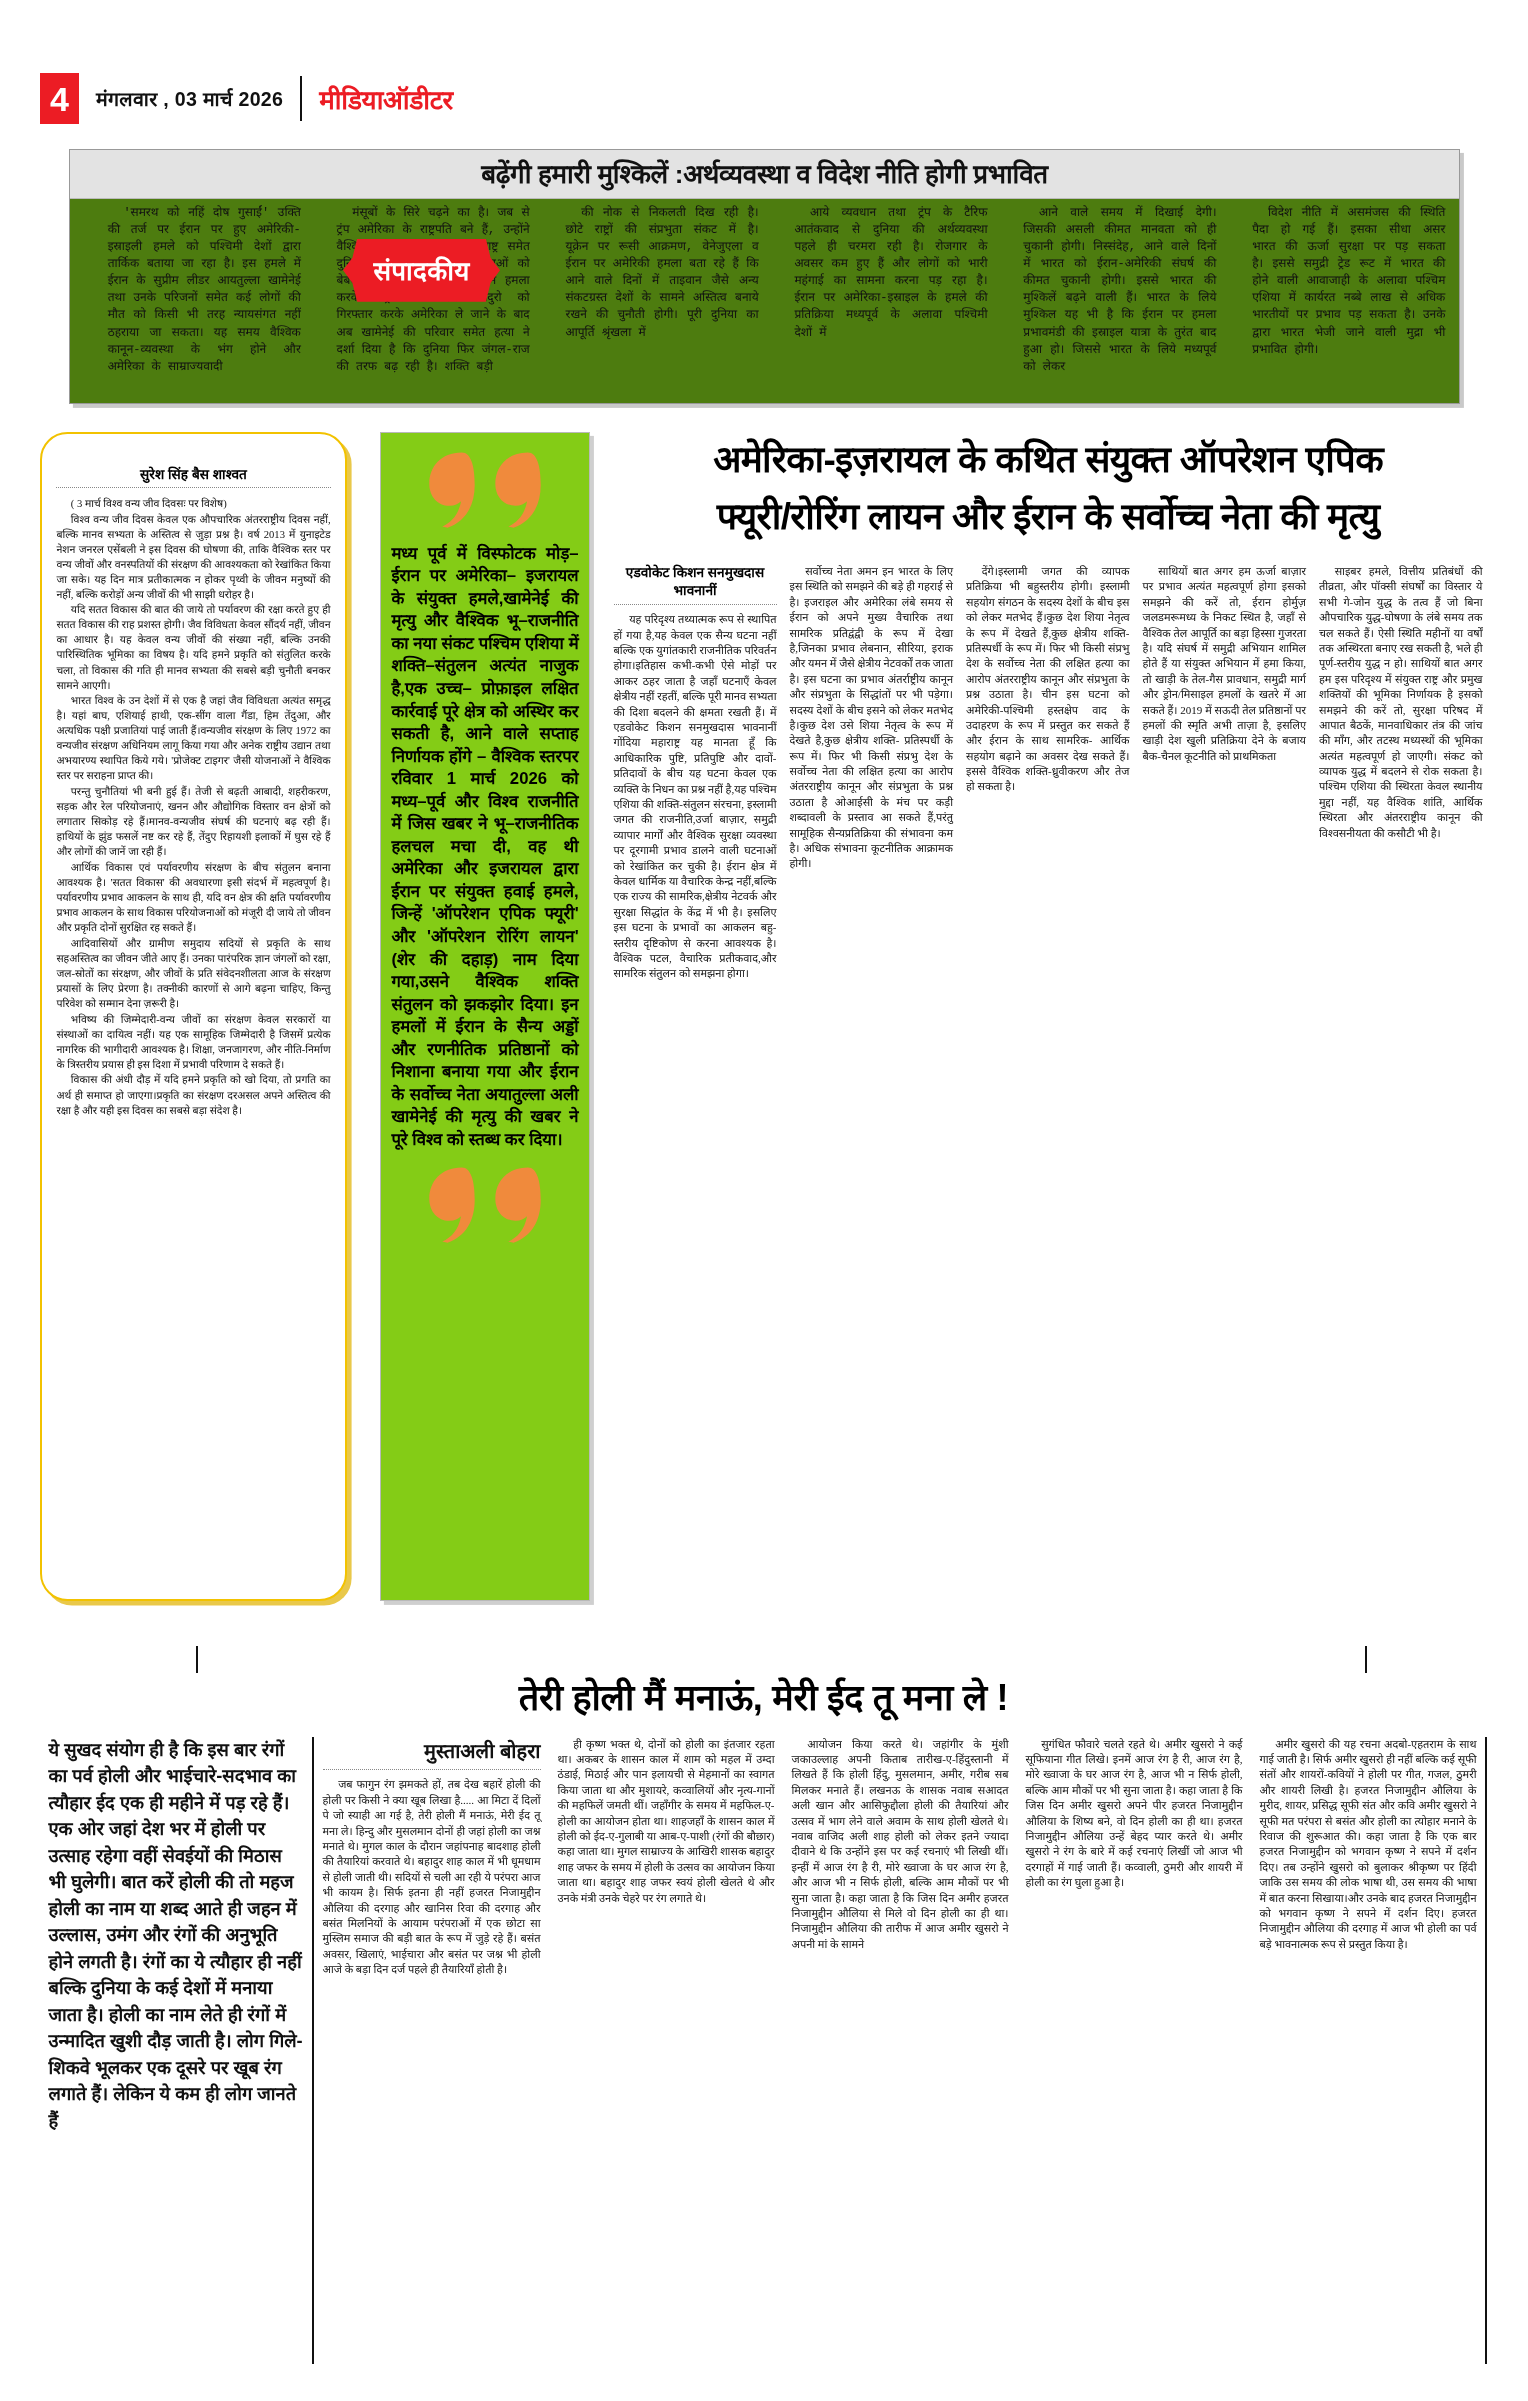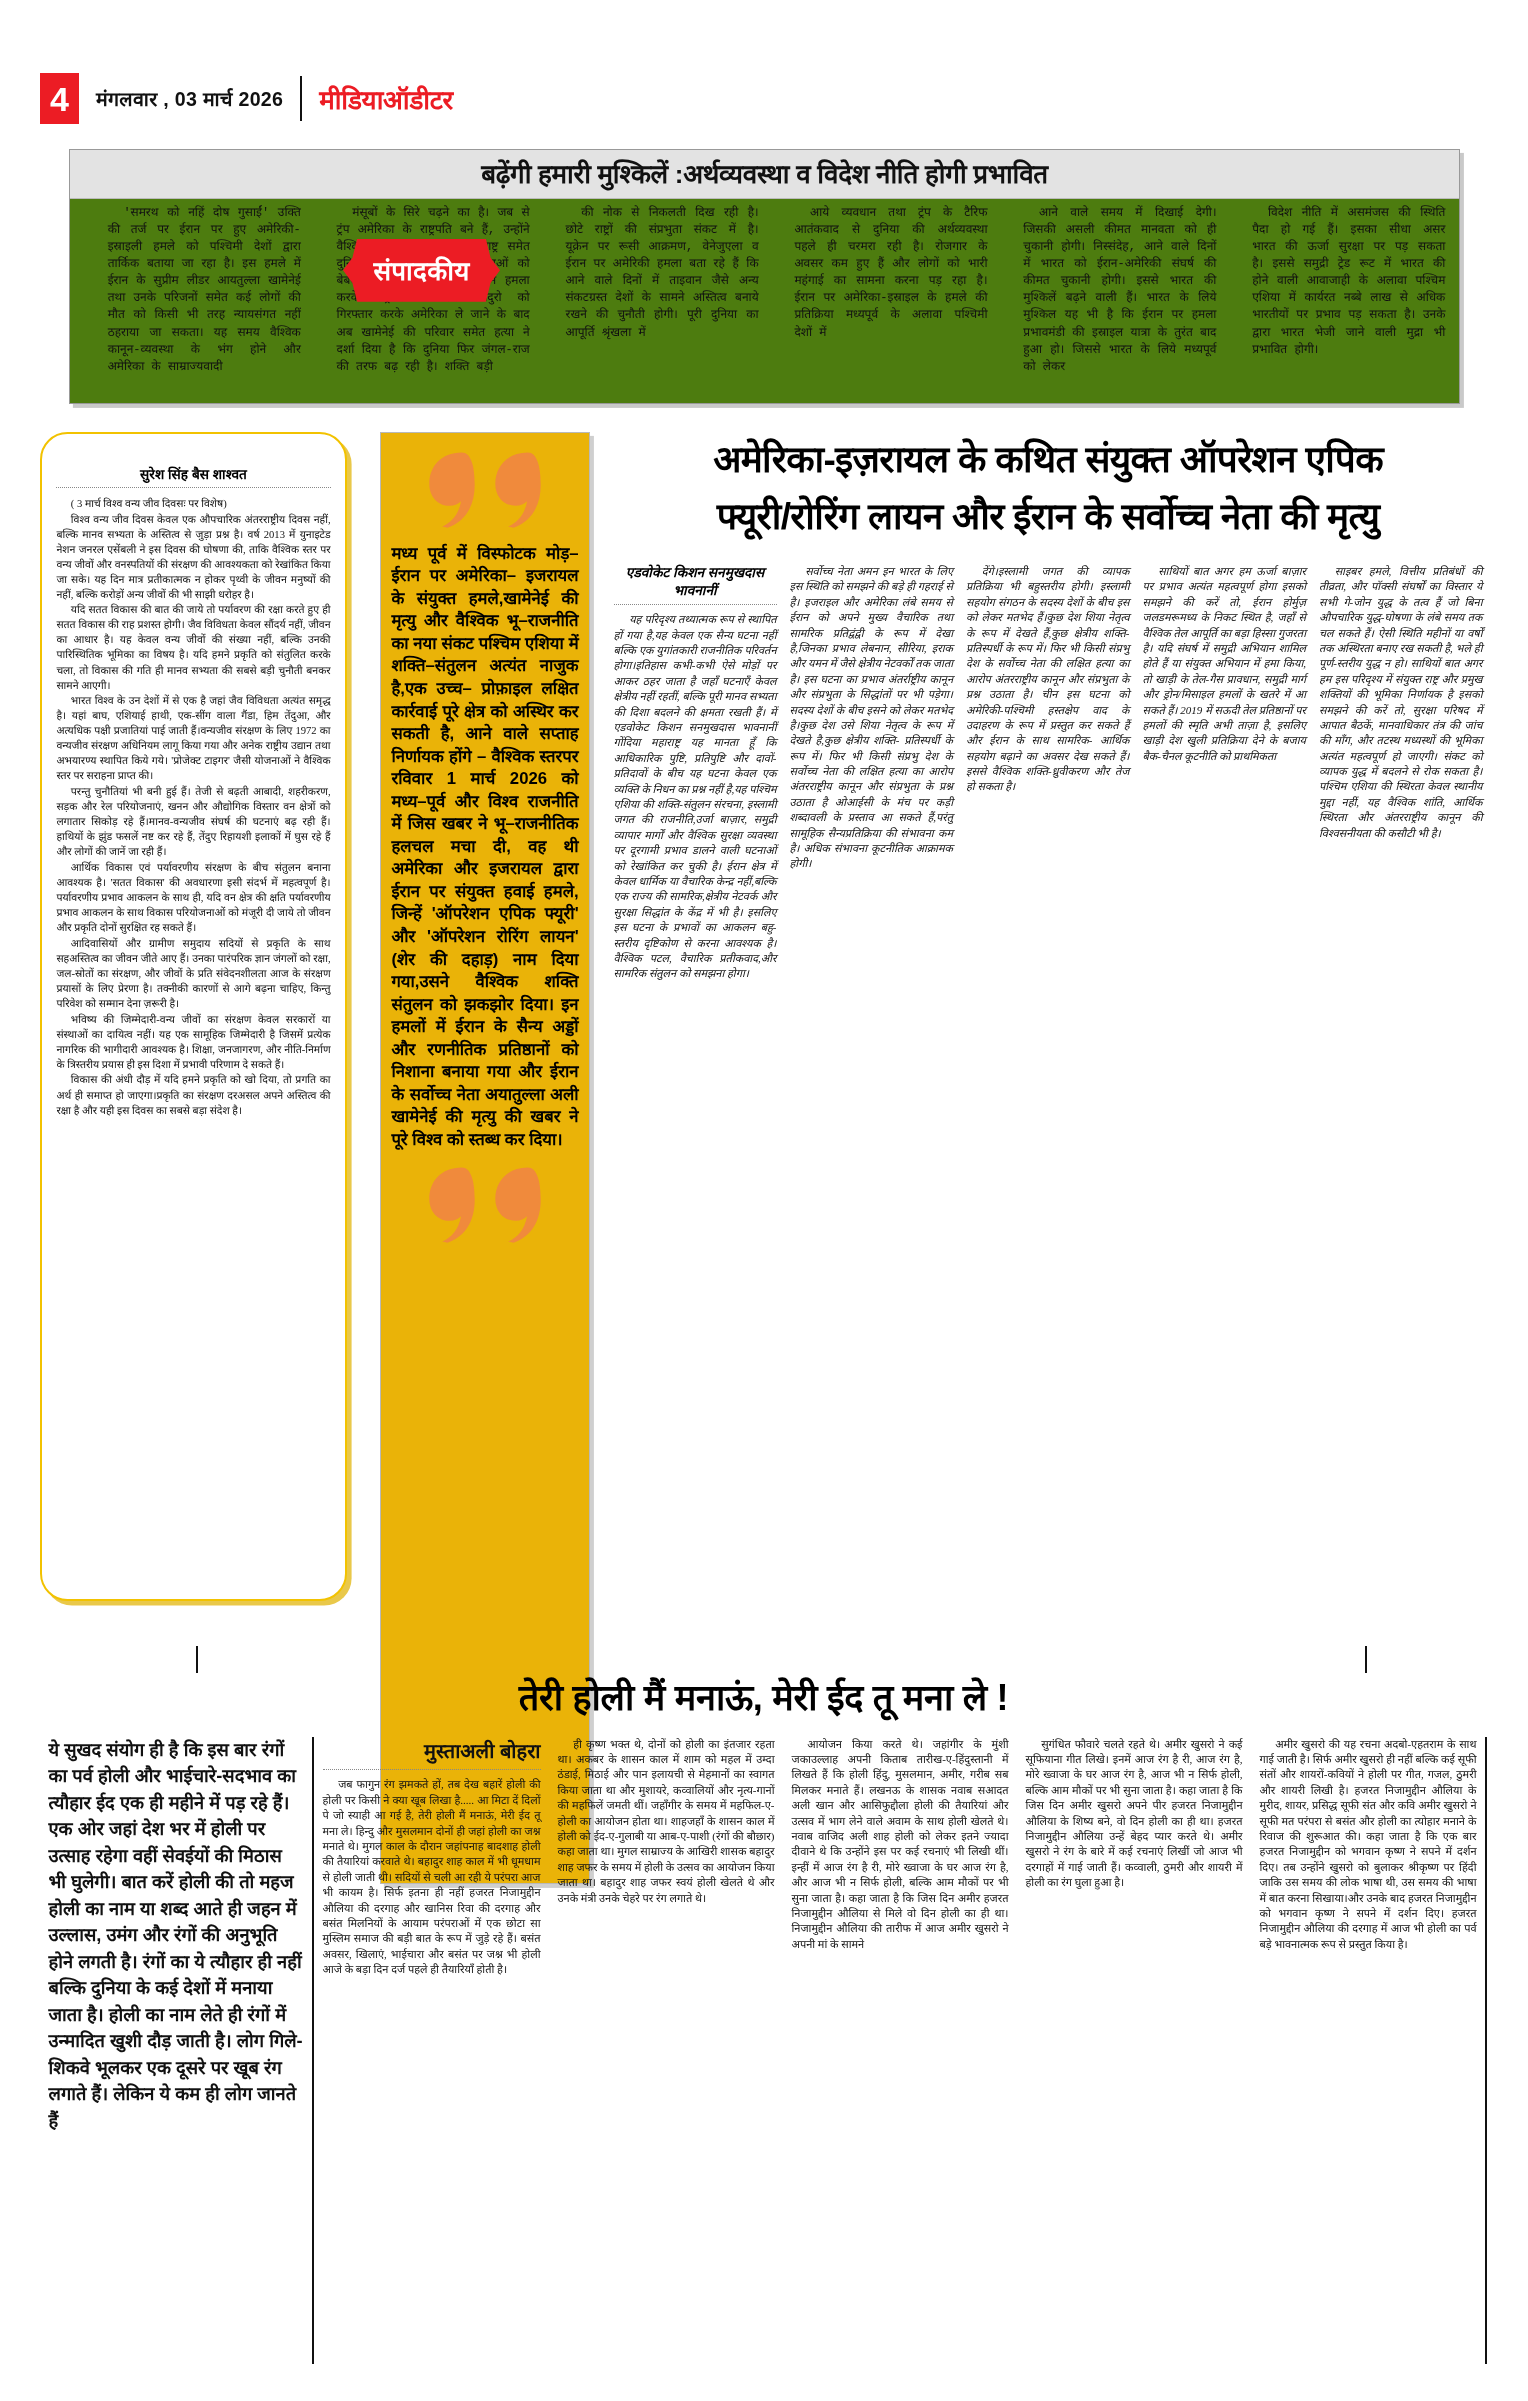--- a/index.html
+++ b/index.html
@@ -122,22 +122,22 @@
   }
   .dotrule { border-top:1.3px dotted #888; margin:3.9px 0 7.8px 0; }
   .sidebox .body {
     font-size:10.6px; line-height:1.42; text-align:justify;
     font-family:"Liberation Serif","DejaVu Serif",serif;
   }
   .sidebox .body p { text-indent:14.4px; margin-bottom:0.7px; }
 
   
   .quotecol {
-    position:absolute; left:380px; top:432px; width:210px; height:1452px;
-    border:0.7px solid #b9b9b9; background:#eab308;
+    position:absolute; left:380px; top:432px; width:210px; height:1169px;
+    border:0.7px solid #b9b9b9; background:#84cc16;
     box-shadow:3.9px 3.9px 0 #cfcfcf;
     padding:14.4px 10.4px;
     overflow:hidden;
   }
   .qmarks {
     display:flex; justify-content:center; gap:18.3px; margin-top:3.9px; margin-bottom:14.4px;
   }
   .qmarks.bottom { margin-top:14.4px; }
   .qmark { width:48px; height:77px; }
   .quotetext {
@@ -156,21 +156,20 @@
     text-align:center; letter-spacing:-0.7px;
   }
   .mainart .columns {
     display:flex; margin-top:18.3px; height:1025px;
   }
   .mcol {
     flex:1; padding:0 6.5px;
     font-size:11px; line-height:1.40; text-align:justify;
     font-family:"Liberation Serif","DejaVu Serif",serif;
     overflow:hidden;
-    font-style:italic;
   }
   .mcol p { text-indent:15.7px; margin-bottom:0; }
   .mcol.first { flex:0 0 176px; }
   .byline {
     font-family:"Liberation Sans","DejaVu Sans",sans-serif;
     font-weight:bold; font-size:13.7px; text-align:center; line-height:1.3;
     color:#000; margin-bottom:2.6px;
   }
   .botart {
     position:absolute; left:40px; top:1672px; width:1447px; height:705px;

